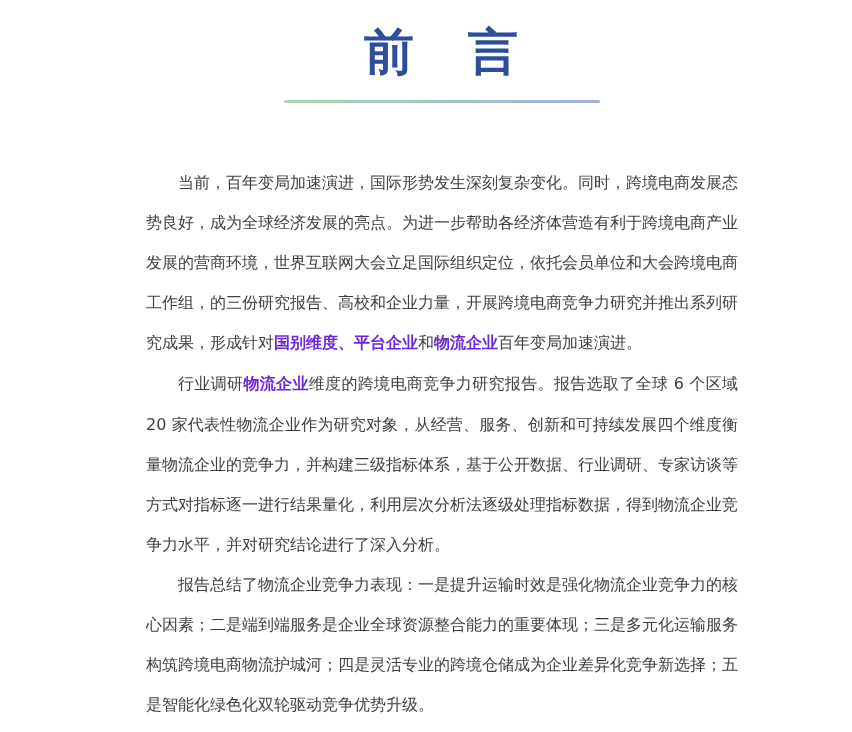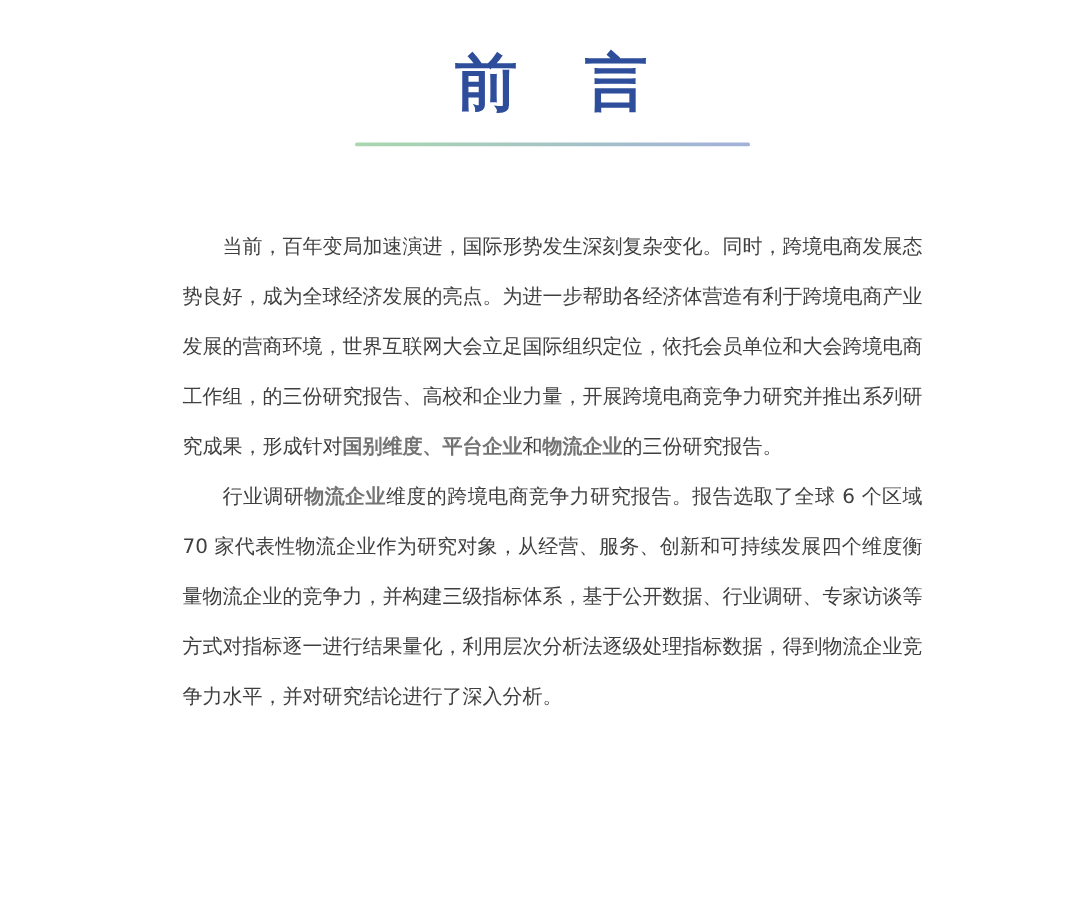--- a/index.html
+++ b/index.html
@@ -17,21 +17,21 @@
   }
   .content-col {
     margin-left: 146px;
     width: 592px;
   }
   .preface-header {
     padding-top: 20px;
     text-align: center;
   }
   .page-title {
-    margin: 18px;
+    margin: 4px;
     font-size: 50px;
     line-height: 56px;
     font-weight: bold;
     color: #2e4e9c;
     letter-spacing: 2px;
   }
   .title-underline {
     width: 316px;
     height: 3px;
     margin: 20px auto 0 auto;
@@ -45,30 +45,32 @@
     margin: 0;
     font-size: 16px;
     line-height: 40px;
     color: #3f3f3f;
     text-align: justify;
     text-indent: 2em;
     text-justify: inter-ideograph;
   }
   .para .bold {
     font-weight: bold;
-    color: #737373;
+    color: #6d28d9;
+    font-family: Liberation Mono, monospace;
   }
 </style>
 </head>
 <body>
 
 <div class="page">
   <div class="content-col">
     <header class="preface-header">
       <h1 class="page-title">前　言</h1>
       <div class="title-underline"></div>
     </header>
     <main class="preface-body">
-        <p class="para"><span>当前，百年变局加速演进，国际形势发生深刻复杂变化。同时，跨境电商发展态势良好，成为全球经济发展的亮点。为进一步帮助各经济体营造有利于跨境电商产业发展的营商环境，世界互联网大会立足国际组织定位，依托会员单位和大会跨境电商工作组，的三份研究报告、高校和企业力量，开展跨境电商竞争力研究并推出系列研究成果，形成针对</span><span class="bold">国别维度、平台企业</span><span>和</span><span class="bold">物流企业</span><span>的三份研究报告。</span></p>
-        <p class="para"><span>行业调研</span><span class="bold">物流企业</span><span>维度的跨境电商竞争力研究报告。报告选取了全球 6 个区域 70 家代表性物流企业作为研究对象，从经营、服务、创新和可持续发展四个维度衡量物流企业的竞争力，并构建三级指标体系，基于公开数据、行业调研、专家访谈等方式对指标逐一进行结果量化，利用层次分析法逐级处理指标数据，得到物流企业竞争力水平，并对研究结论进行了深入分析。</span></p>
+        <p class="para"><span>当前，百年变局加速演进，国际形势发生深刻复杂变化。同时，跨境电商发展态势良好，成为全球经济发展的亮点。为进一步帮助各经济体营造有利于跨境电商产业发展的营商环境，世界互联网大会立足国际组织定位，依托会员单位和大会跨境电商工作组，的三份研究报告、高校和企业力量，开展跨境电商竞争力研究并推出系列研究成果，形成针对</span><span class="bold">国别维度、平台企业</span><span>和</span><span class="bold">物流企业</span><span>百年变局加速演进。</span></p>
+        <p class="para"><span>行业调研</span><span class="bold">物流企业</span><span>维度的跨境电商竞争力研究报告。报告选取了全球 6 个区域 20 家代表性物流企业作为研究对象，从经营、服务、创新和可持续发展四个维度衡量物流企业的竞争力，并构建三级指标体系，基于公开数据、行业调研、专家访谈等方式对指标逐一进行结果量化，利用层次分析法逐级处理指标数据，得到物流企业竞争力水平，并对研究结论进行了深入分析。</span></p>
+        <p class="para"><span>报告总结了物流企业竞争力表现：一是提升运输时效是强化物流企业竞争力的核心因素；二是端到端服务是企业全球资源整合能力的重要体现；三是多元化运输服务构筑跨境电商物流护城河；四是灵活专业的跨境仓储成为企业差异化竞争新选择；五是智能化绿色化双轮驱动竞争优势升级。</span></p>
       </main>
   </div>
 </div>
 
 </body></html>

